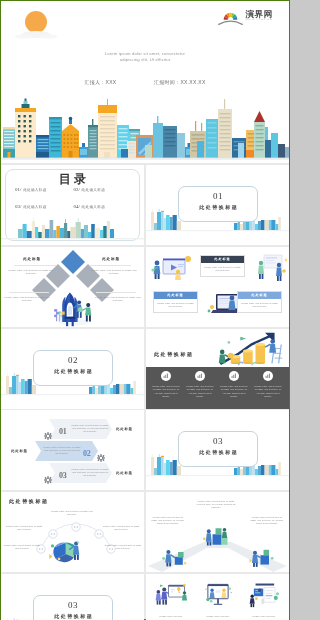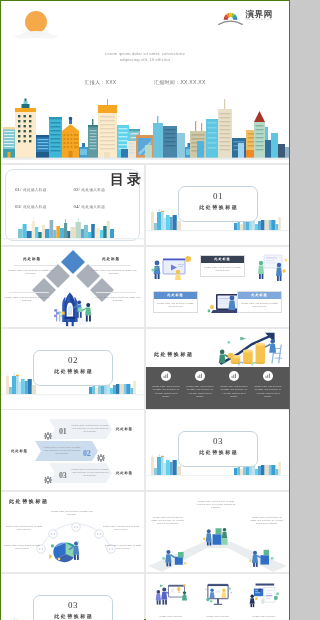--- a/index.html
+++ b/index.html
@@ -19,21 +19,21 @@
   .wm-cn{font-size:8.6px;color:#4a4a4a;letter-spacing:.6px;line-height:8px;font-weight:bold;font-family:"Liberation Sans",sans-serif;}
   .wm-en{font-size:2.3px;color:#a5a5a5;letter-spacing:.95px;line-height:3.5px;}
   .cv-title{position:absolute;left:0;right:0;top:22px;text-align:center;font-size:14.5px;color:#4a4a4a;letter-spacing:4.4px;text-indent:4.4px;font-family:"Liberation Serif",serif;font-weight:normal;}
   .cv-sub{position:absolute;left:0;right:0;top:50px;text-align:center;font-size:4.2px;color:#9b9b9b;line-height:6px;letter-spacing:.15px;}
   .cv-meta{position:absolute;left:0;right:0;top:78px;text-align:center;font-size:5px;color:#6d6d6d;letter-spacing:.3px;}
   .cv-meta .sp{display:inline-block;width:34px;}
   .cv-city{position:absolute;left:0;right:0;bottom:0;height:66px;}
 
   
   .toc-frame{position:absolute;left:4px;top:4px;right:4px;bottom:4px;border:0.8px solid #d7e2e8;border-radius:8px;}
-  .toc-title{position:absolute;left:0;right:0;top:6px;text-align:right;font-size:14px;color:#333;letter-spacing:3px;text-indent:3px;font-family:"Liberation Serif",serif;font-weight:bold;}
+  .toc-title{position:absolute;left:0;right:0;top:6px;text-align:center;font-size:12px;color:#333;letter-spacing:3px;text-indent:3px;font-family:"Liberation Serif",serif;font-weight:bold;}
   .toc-grid{position:absolute;left:14px;right:12px;top:22px;display:grid;grid-template-columns:1fr 1fr;row-gap:12px;}
   .toc-item{display:flex;align-items:baseline;gap:1.5px;}
   .toc-item .tn{font-size:5px;color:#4a4a4a;font-family:"Liberation Serif",serif;}
   .toc-item .tl{font-size:3.6px;color:#6b6b6b;letter-spacing:.4px;}
   .mini-city{position:absolute;left:0;right:0;bottom:5px;height:26px;}
 
   
   .sec-box{position:absolute;left:32px;top:21px;width:78px;height:34px;border:0.8px solid #c3d4de;border-radius:7px;background:#fff;z-index:2;}
   .sec-num{position:absolute;left:0;right:0;top:4px;text-align:center;font-size:9px;color:#3b3b3b;font-family:"Liberation Serif",serif;letter-spacing:.5px;}
   .sec-t{position:absolute;left:0;right:0;top:17px;text-align:center;font-size:5px;color:#4a4a4a;letter-spacing:1.5px;text-indent:1.5px;font-family:"Liberation Serif",serif;font-weight:bold;}

